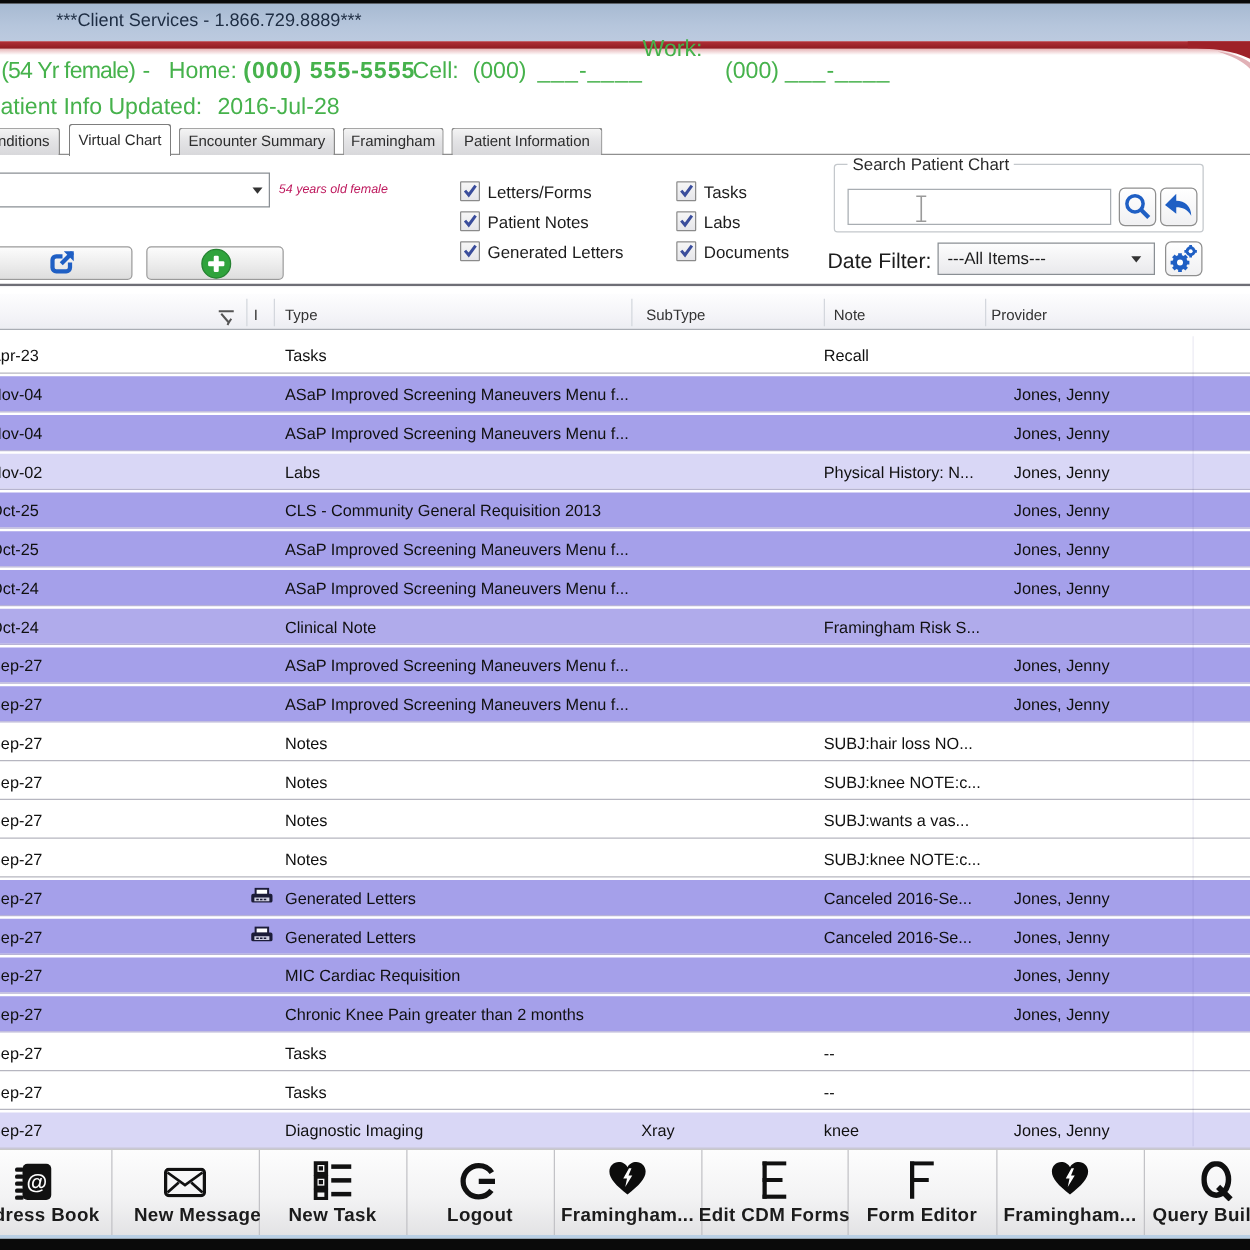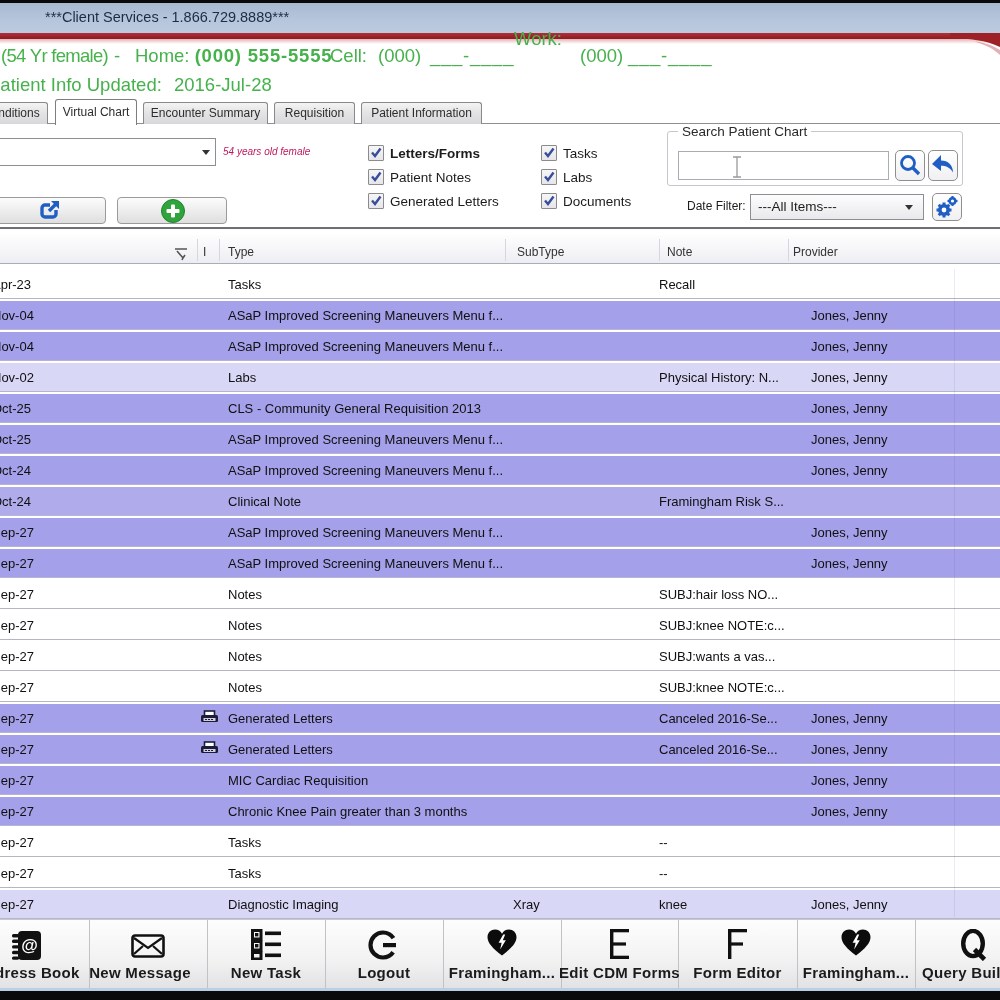--- a/index.html
+++ b/index.html
@@ -45,21 +45,21 @@
 
 #sgroup { left:667px; top:131px; width:296px; height:55px;
   border:1px solid #c4c8cc; border-radius:3px; }
 #sglegend { left:678px; top:124px; background:#fff; padding:0 4px;
   font-size:13.5px; color:#2a2a2a; }
 #sinput { left:678px; top:151px; width:211px; height:29px;
   background:#fff; border:1px solid #a8adb2; }
 .sqbtn { position:absolute; width:30px; height:31px; border:1px solid #8f8f8f;
   border-radius:5px; background:linear-gradient(#ffffff,#f0f0f2); }
 
-#dflabel { left:662px; top:199px; font-size:12px; color:#1c1c1c;margin-left:25px; }
+#dflabel { left:662px; top:199px; font-size:17px; color:#1c1c1c; }
 #dfcombo { left:750px; top:194px; width:174px; height:26px;
   background:linear-gradient(#fdfdfd,#e9e9ec); }
 #dftext { left:758px; top:199px; font-size:13.5px; color:#1c1c1c; }
 
 #divider { left:0; top:227px; width:1000px; height:2px; background:#6e6e76; }
 #divider2 { left:0; top:229px; width:1000px; height:1px; background:#fbfbfb; }
 
 
 #thead { left:0; top:235px; width:1000px; height:29px;
   background:linear-gradient(#fdfdfe,#f3f3f7 70%,#ecedf2);
@@ -120,32 +120,32 @@
   <div class="green" style="left:514px;top:28px;">Work:</div>
   <div class="green" style="left:580px;top:45px;">(000)</div>
   <div class="green" style="left:628px;top:45px;letter-spacing:0.75px;">___-____</div>
   <div class="green" style="left:-12px;top:74px;">Patient Info Updated:</div>
   <div class="green" style="left:174px;top:74px;">2016-Jul-28</div>
 
   <div class="abs" id="tabline"></div>
   <div class="abs tab" style="left:-70px;width:118px;">Medical Conditions</div>
   <div class="abs tab active" style="left:55px;width:82px;">Virtual Chart</div>
   <div class="abs tab" style="left:143px;width:125px;">Encounter Summary</div>
-  <div class="abs tab" style="left:274px;width:81px;">Requisition</div>
+  <div class="abs tab" style="left:274px;width:81px;">Framingham</div>
   <div class="abs tab" style="left:361px;width:121px;">Patient Information</div>
 
   <div class="abs combo" id="combo1">
       <span class="arr"></span>
     </div>
   <div class="abs" id="agetext">54 years old female</div>
 
   <div class="abs cb" style="left:368px;top:145px;"><svg width="14" height="14">
         <polyline points="3,6.5 6,10 11.5,2.5" fill="none" stroke="#3a4d9c" stroke-width="2.4"></polyline>
       </svg></div>
-  <div class="abs cblabel" style="left:390px;top:146px;font-weight:bold;">Letters/Forms</div>
+  <div class="abs cblabel" style="left:390px;top:146px;">Letters/Forms</div>
   <div class="abs cb" style="left:368px;top:169px;"><svg width="14" height="14">
         <polyline points="3,6.5 6,10 11.5,2.5" fill="none" stroke="#3a4d9c" stroke-width="2.4"></polyline>
       </svg></div>
   <div class="abs cblabel" style="left:390px;top:170px;">Patient Notes</div>
   <div class="abs cb" style="left:368px;top:193px;"><svg width="14" height="14">
         <polyline points="3,6.5 6,10 11.5,2.5" fill="none" stroke="#3a4d9c" stroke-width="2.4"></polyline>
       </svg></div>
   <div class="abs cblabel" style="left:390px;top:194px;">Generated Letters</div>
 
   <div class="abs cb" style="left:541px;top:145px;"><svg width="14" height="14">
@@ -369,21 +369,21 @@
       <div class="row rp" style="top:496px">
         <div class="fill"></div>
         <div class="ct cdate">Sep-27</div>
         <div class="ct ctype">MIC Cardiac Requisition</div>
         <div class="ct cprov">Jones, Jenny</div>
         <div class="hl"></div>
       </div>
       <div class="row rp" style="top:527px">
         <div class="fill"></div>
         <div class="ct cdate">Sep-27</div>
-        <div class="ct ctype">Chronic Knee Pain greater than 3 months</div>
+        <div class="ct ctype">Chronic Knee Pain greater than 2 months</div>
         <div class="ct cprov">Jones, Jenny</div>
         <div class="hl"></div>
       </div>
       <div class="row rw" style="top:558px">
         <div class="fill"></div>
         <div class="ct cdate">Sep-27</div>
         <div class="ct ctype">Tasks</div>
         <div class="ct cnote">--</div>
         <div class="hl"></div>
       </div>
@@ -421,21 +421,21 @@
           <rect x="8" y="1" width="23" height="29" rx="4" fill="#111"></rect>
           <g fill="#111">
             <rect x="2" y="4" width="7" height="3.4" rx="1.5"></rect>
             <rect x="2" y="9.6" width="7" height="3.4" rx="1.5"></rect>
             <rect x="2" y="15.2" width="7" height="3.4" rx="1.5"></rect>
             <rect x="2" y="20.8" width="7" height="3.4" rx="1.5"></rect>
             <rect x="2" y="26.4" width="7" height="3.4" rx="1.5"></rect>
           </g>
           <text x="19.5" y="21" font-family="Liberation Sans" font-size="17" font-weight="bold" fill="#fff" text-anchor="middle">@</text>
         </svg></div>
-      <div class="blabel" style="left:70px">New Message</div>
+      <div class="blabel" style="left:88px">New Message</div>
       <div class="bicon" style="left:131px"><svg width="34" height="24" viewBox="0 0 34 24" style="margin-top:6px">
           <rect x="1.5" y="1.5" width="31" height="21" rx="2.5" fill="none" stroke="#111" stroke-width="2.6"></rect>
           <path d="M3 4 L17 14 L31 4" fill="none" stroke="#111" stroke-width="2.2"></path>
           <path d="M3 20 L12 12 M31 20 L22 12" fill="none" stroke="#111" stroke-width="2.2"></path>
         </svg></div>
       <div class="blabel" style="left:196px">New Task</div>
       <div class="bicon" style="left:250px"><svg width="32" height="32" viewBox="0 0 32 32">
           <g fill="none" stroke="#111" stroke-width="3">
             <rect x="2.5" y="2.5" width="8.5" height="8.5"></rect>
             <rect x="2.5" y="13.5" width="8.5" height="8.5"></rect>

